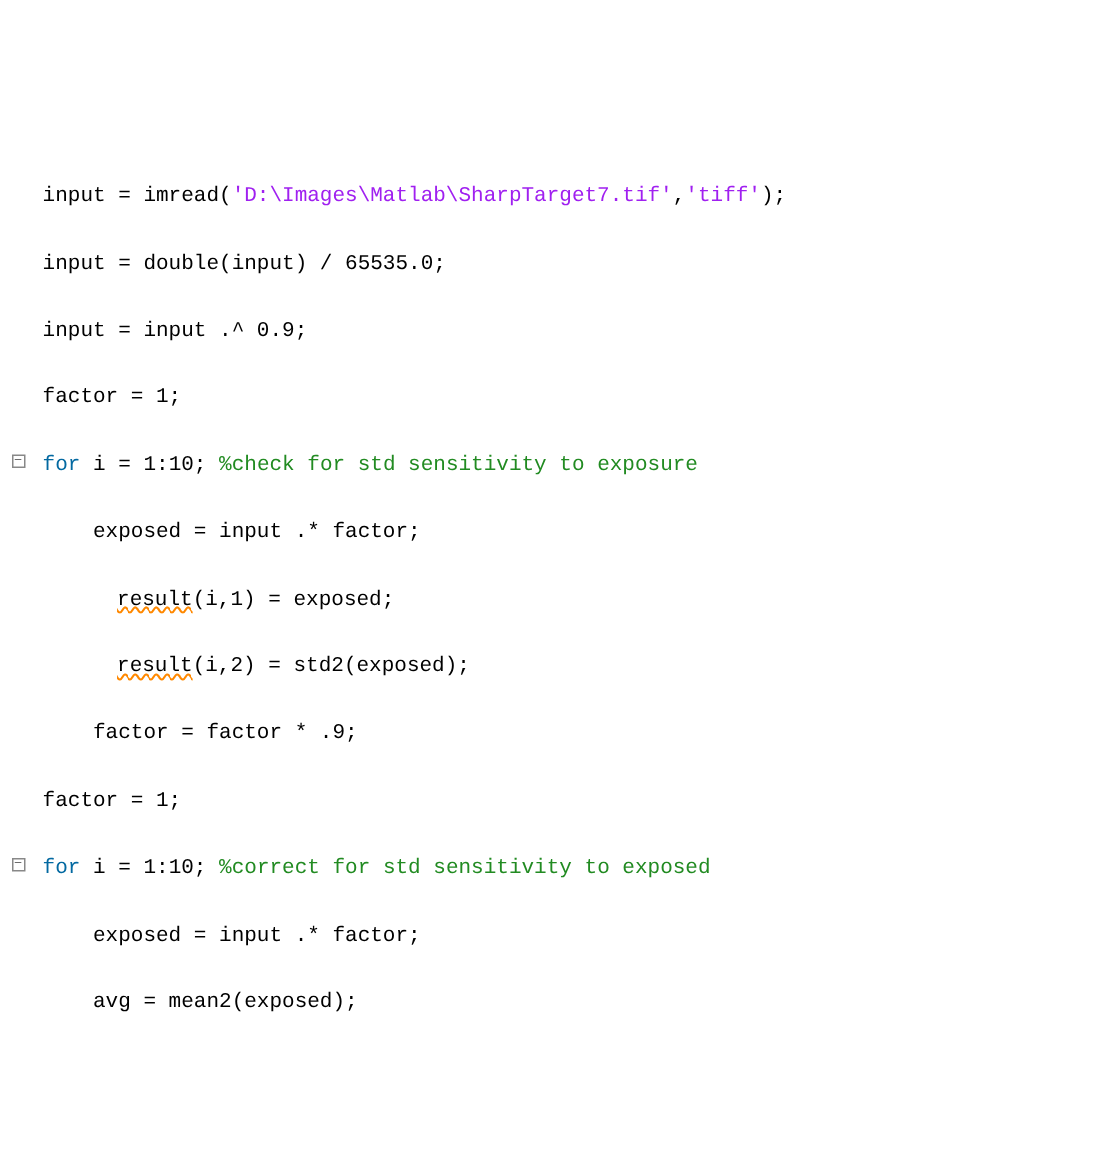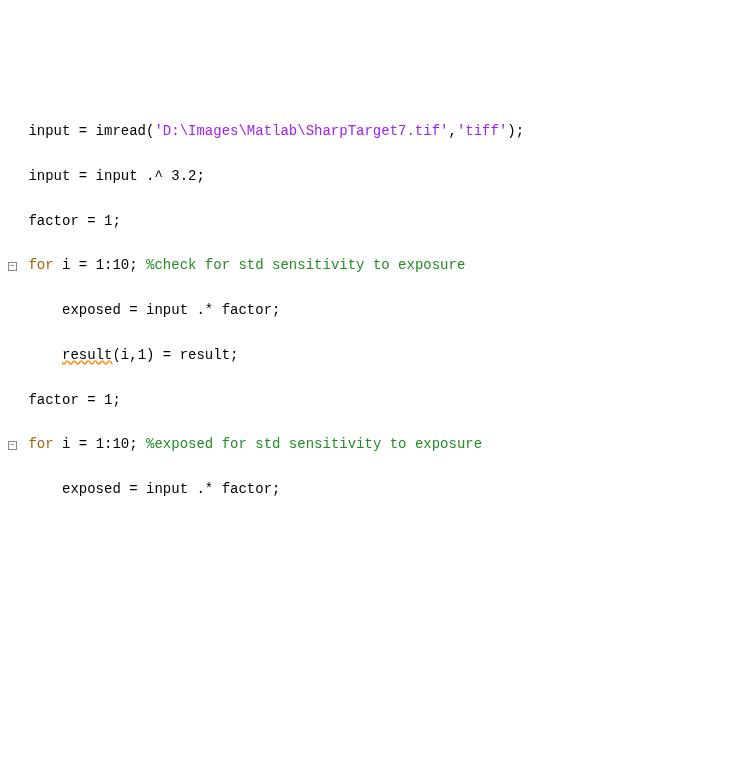--- a/index.html
+++ b/index.html
@@ -10,21 +10,21 @@
     body {
       font-family: 'Courier New', Courier, monospace;
       font-size: 14px;
       background: #ffffff;
       padding: 8px 0 8px 4px;
       white-space: pre;
       line-height: 1.6;
     }
     .code-line {
       display: flex;
-      align-items: center;
+      align-items: flex-start;
       min-height: 22px;
     }
     .gutter {
       width: 16px;
       display: inline-block;
       flex-shrink: 0;
       text-align: center;
       color: #888;
       font-size: 11px;
       position: relative;
@@ -69,45 +69,50 @@
       position: absolute;
       left: 4px;
       top: 8px;
       width: 6px;
       height: 1px;
       background: #ccc;
     }
     .code-content {
       display: inline-block;
     }
-    .kw { color: #a16207; }
+    .kw { color: #0369a1; }
     .str { color: #a020f0; }
     .com { color: #228b22; font-family: Liberation Mono, monospace; }
     .txt { color: #000; }
     .warn {
       text-decoration-line: underline;
       text-decoration-style: wavy;
       text-decoration-color: #ff8800;
+      margin-left: 16px;
     }
   </style>
 </head>
 <body>
 
 
 
 <div>
 <div class="code-line"><span class="gutter"></span><span class="code-content"><span class="txt"> input = imread(</span><span class="str">'D:\Images\Matlab\SharpTarget7.tif'</span><span class="txt">,</span><span class="str">'tiff'</span><span class="txt">);</span></span></div>
-<div class="code-line"><span class="gutter"></span><span class="code-content"><span class="txt"> input = input .^ 3.2;</span></span></div>
+<div class="code-line"><span class="gutter"></span><span class="code-content"><span class="txt"> input = double(input) / 65535.0;</span></span></div>
+<div class="code-line"><span class="gutter"></span><span class="code-content"><span class="txt"> input = input .^ 0.9;</span></span></div>
 <div class="code-line"><span class="gutter"></span><span class="code-content"><span class="txt"> factor = 1;</span></span></div>
 <div class="code-line"><span class="gutter"><span class="fold-icon">−</span></span><span class="code-content"><span class="txt"> </span><span class="kw">for</span><span class="txt"> i = 1:10; </span><span class="com">%check for std sensitivity to exposure</span></span></div>
 <div class="code-line"><span class="gutter"><span class="fold-line"></span></span><span class="code-content"><span class="txt">     exposed = input .* factor;</span></span></div>
-<div class="code-line"><span class="gutter"><span class="fold-line"></span></span><span class="code-content"><span class="txt">     </span><span class="txt warn">result</span><span class="txt">(i,1) = result;</span></span></div>
+<div class="code-line"><span class="gutter"><span class="fold-line"></span></span><span class="code-content"><span class="txt">     </span><span class="txt warn">result</span><span class="txt">(i,1) = exposed;</span></span></div>
+<div class="code-line"><span class="gutter"><span class="fold-line"></span></span><span class="code-content"><span class="txt">     </span><span class="txt warn">result</span><span class="txt">(i,2) = std2(exposed);</span></span></div>
+<div class="code-line"><span class="gutter"><span class="fold-line"></span></span><span class="code-content"><span class="txt">     factor = factor * .9;</span></span></div>
 <div class="code-line"><span class="gutter"></span><span class="code-content"><span class="txt"> factor = 1;</span></span></div>
-<div class="code-line"><span class="gutter"><span class="fold-icon">−</span></span><span class="code-content"><span class="txt"> </span><span class="kw">for</span><span class="txt"> i = 1:10; </span><span class="com">%exposed for std sensitivity to exposure</span></span></div>
+<div class="code-line"><span class="gutter"><span class="fold-icon">−</span></span><span class="code-content"><span class="txt"> </span><span class="kw">for</span><span class="txt"> i = 1:10; </span><span class="com">%correct for std sensitivity to exposed</span></span></div>
 <div class="code-line"><span class="gutter"><span class="fold-line"></span></span><span class="code-content"><span class="txt">     exposed = input .* factor;</span></span></div>
+<div class="code-line"><span class="gutter"><span class="fold-line"></span></span><span class="code-content"><span class="txt">     avg = mean2(exposed);</span></span></div>
 
 
 
 
 
 
 
 
 
 

